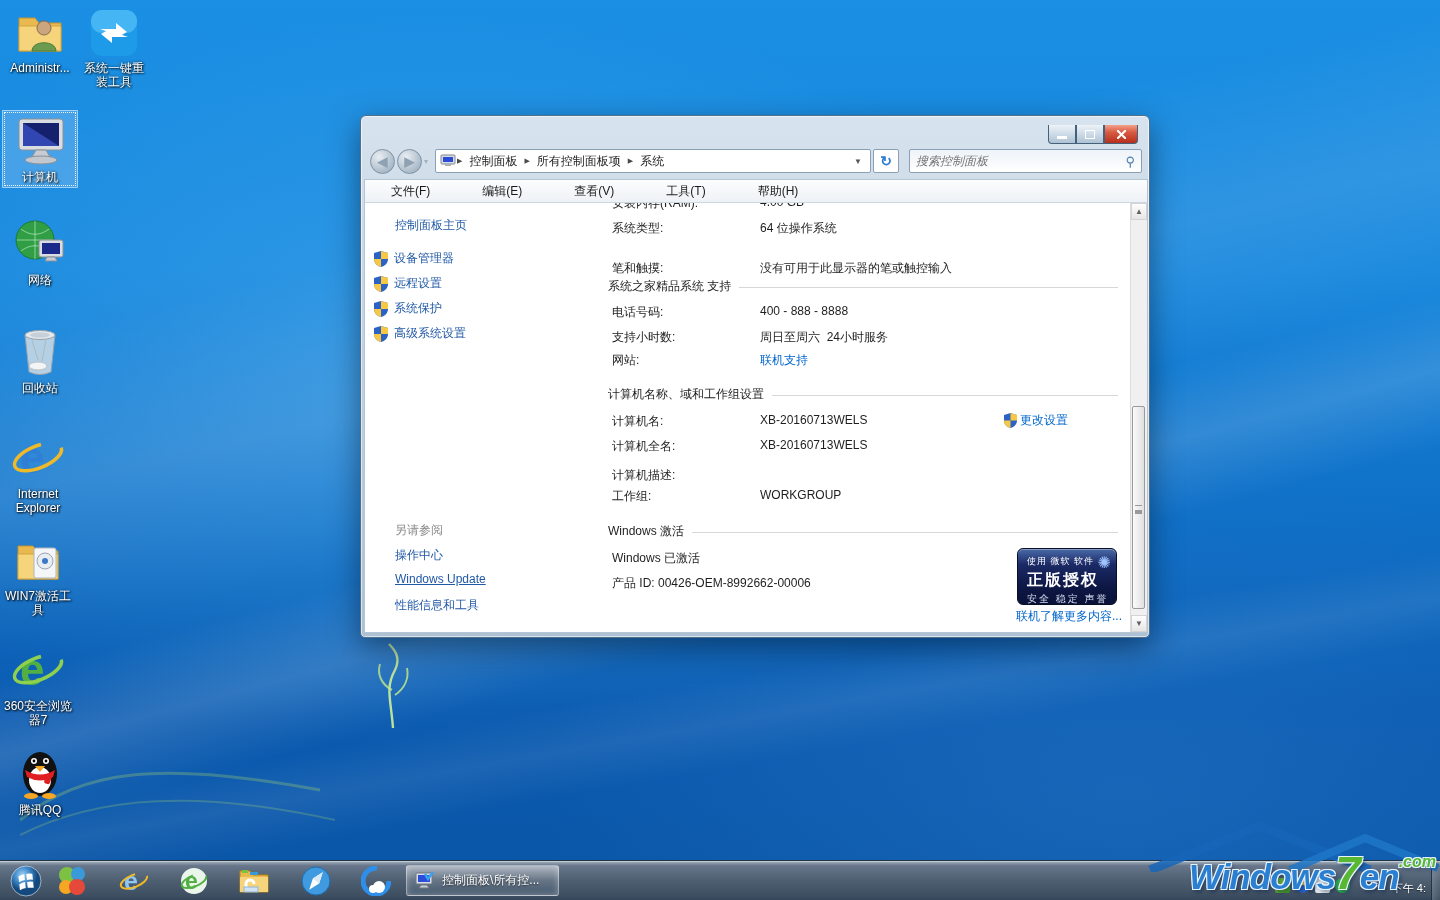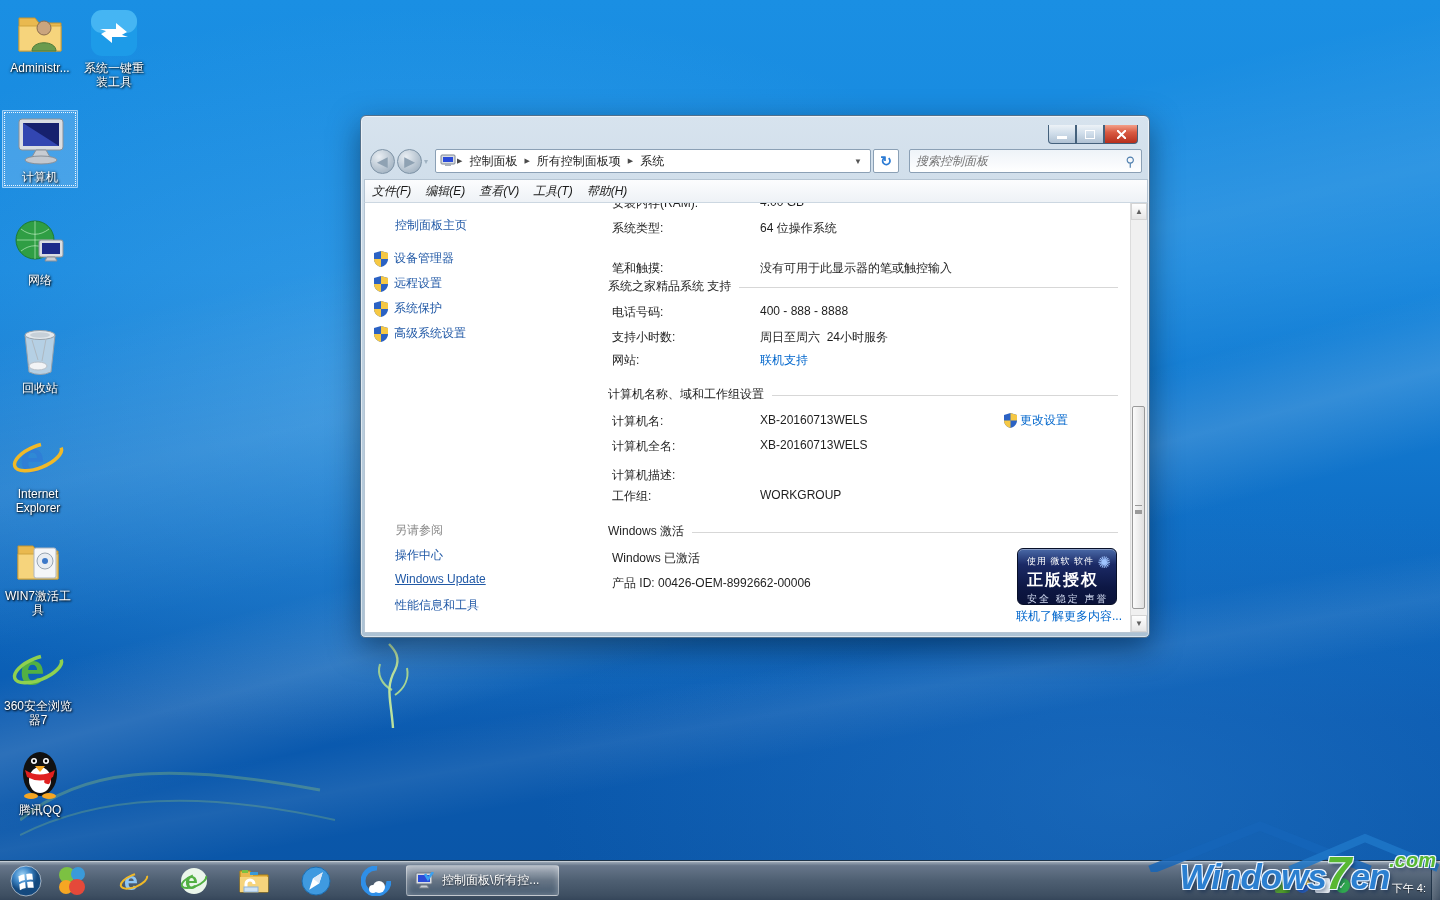--- a/index.html
+++ b/index.html
@@ -62,21 +62,21 @@
     font-size:14px; font-weight:bold; }
   .searchbox { margin-left:10px; width:233px; height:24px; border:1px solid #8ba0b5; border-radius:2px;
     background:linear-gradient(180deg,#eef3f8,#ffffff); display:flex; align-items:center; padding:0 6px; }
   .searchbox input { flex:1; border:none; outline:none; background:transparent; font-style:italic;
     font-size:12px; color:#7a8a98; font-family:"Liberation Sans",sans-serif; }
   .searchbox .mag { color:#4f7fae; font-size:13px; }
 
   .menubar { position:absolute; left:3px; top:63px; width:784px; height:24px;
     background:linear-gradient(180deg,#fcfdfe,#eef2f6); border:1px solid #b6c5d3; border-bottom:1px solid #ccd7e1;
     display:flex; align-items:center; font-size:12px; color:#1a1a1a; }
-  .menubar .mi { padding:0 7px;font-style:italic; }
+  .menubar .mi { padding:0 26px; }
 
   .winbody { position:absolute; left:3px; top:87px; width:784px; height:430px; background:#fff;
     border:1px solid #b6c5d3; border-top:none; display:flex; }
 
   
   .sidepane { width:200px; height:100%; position:relative; background:#fff; font-size:12px; }
   .sidepane .home { position:absolute; left:30px; top:14px; color:#2159a6; }
   .side-item { position:absolute; left:9px; display:flex; align-items:center; color:#2159a6; }
   .side-item .shield { margin-right:6px; display:flex; }
   .see-hdr { position:absolute; left:30px; color:#8a8a8a; }
@@ -130,21 +130,21 @@
     text-shadow:0 1px 1px rgba(0,0,0,.6); line-height:15px; }
   .showdesk { position:absolute; right:0; bottom:0; width:9px; height:40px;
     border-left:1px solid rgba(20,40,60,.8); background:linear-gradient(90deg,rgba(255,255,255,.18),rgba(255,255,255,.05)); }
 
   
   .wm { position:absolute; right:0; bottom:0; width:400px; height:90px; pointer-events:none; z-index:50; }
   .wm .wm-text { position:absolute; right:4px; bottom:0px; font-weight:bold; font-style:italic;
     color:#2b7fd0; font-size:35px; letter-spacing:-1px; white-space:nowrap;
     text-shadow:-1px -1px 0 #eaf4ff, 1px -1px 0 #eaf4ff, -1px 1px 0 #eaf4ff, 1px 1px 0 #eaf4ff, 2px 3px 4px rgba(0,30,70,.55); }
   .wm .seven { color:#58b832; font-size:46px; }
-  .wm .dotcom { color:#58b832; font-size:20px; vertical-align:22px; letter-spacing:0; }
+  .wm .dotcom { color:#58b832; font-size:16px; vertical-align:22px; letter-spacing:0; }
   .wm svg { position:absolute; right:0; bottom:28px; }
 </style>
 </head>
 <body>
 
 <div class="desktop">
   <div class="beam beam1"></div>
   <div class="beam beam2"></div>
   <div class="beam beam3"></div>
   <svg class="sprout" style="left:365px;top:640px;" width="60" height="90">

